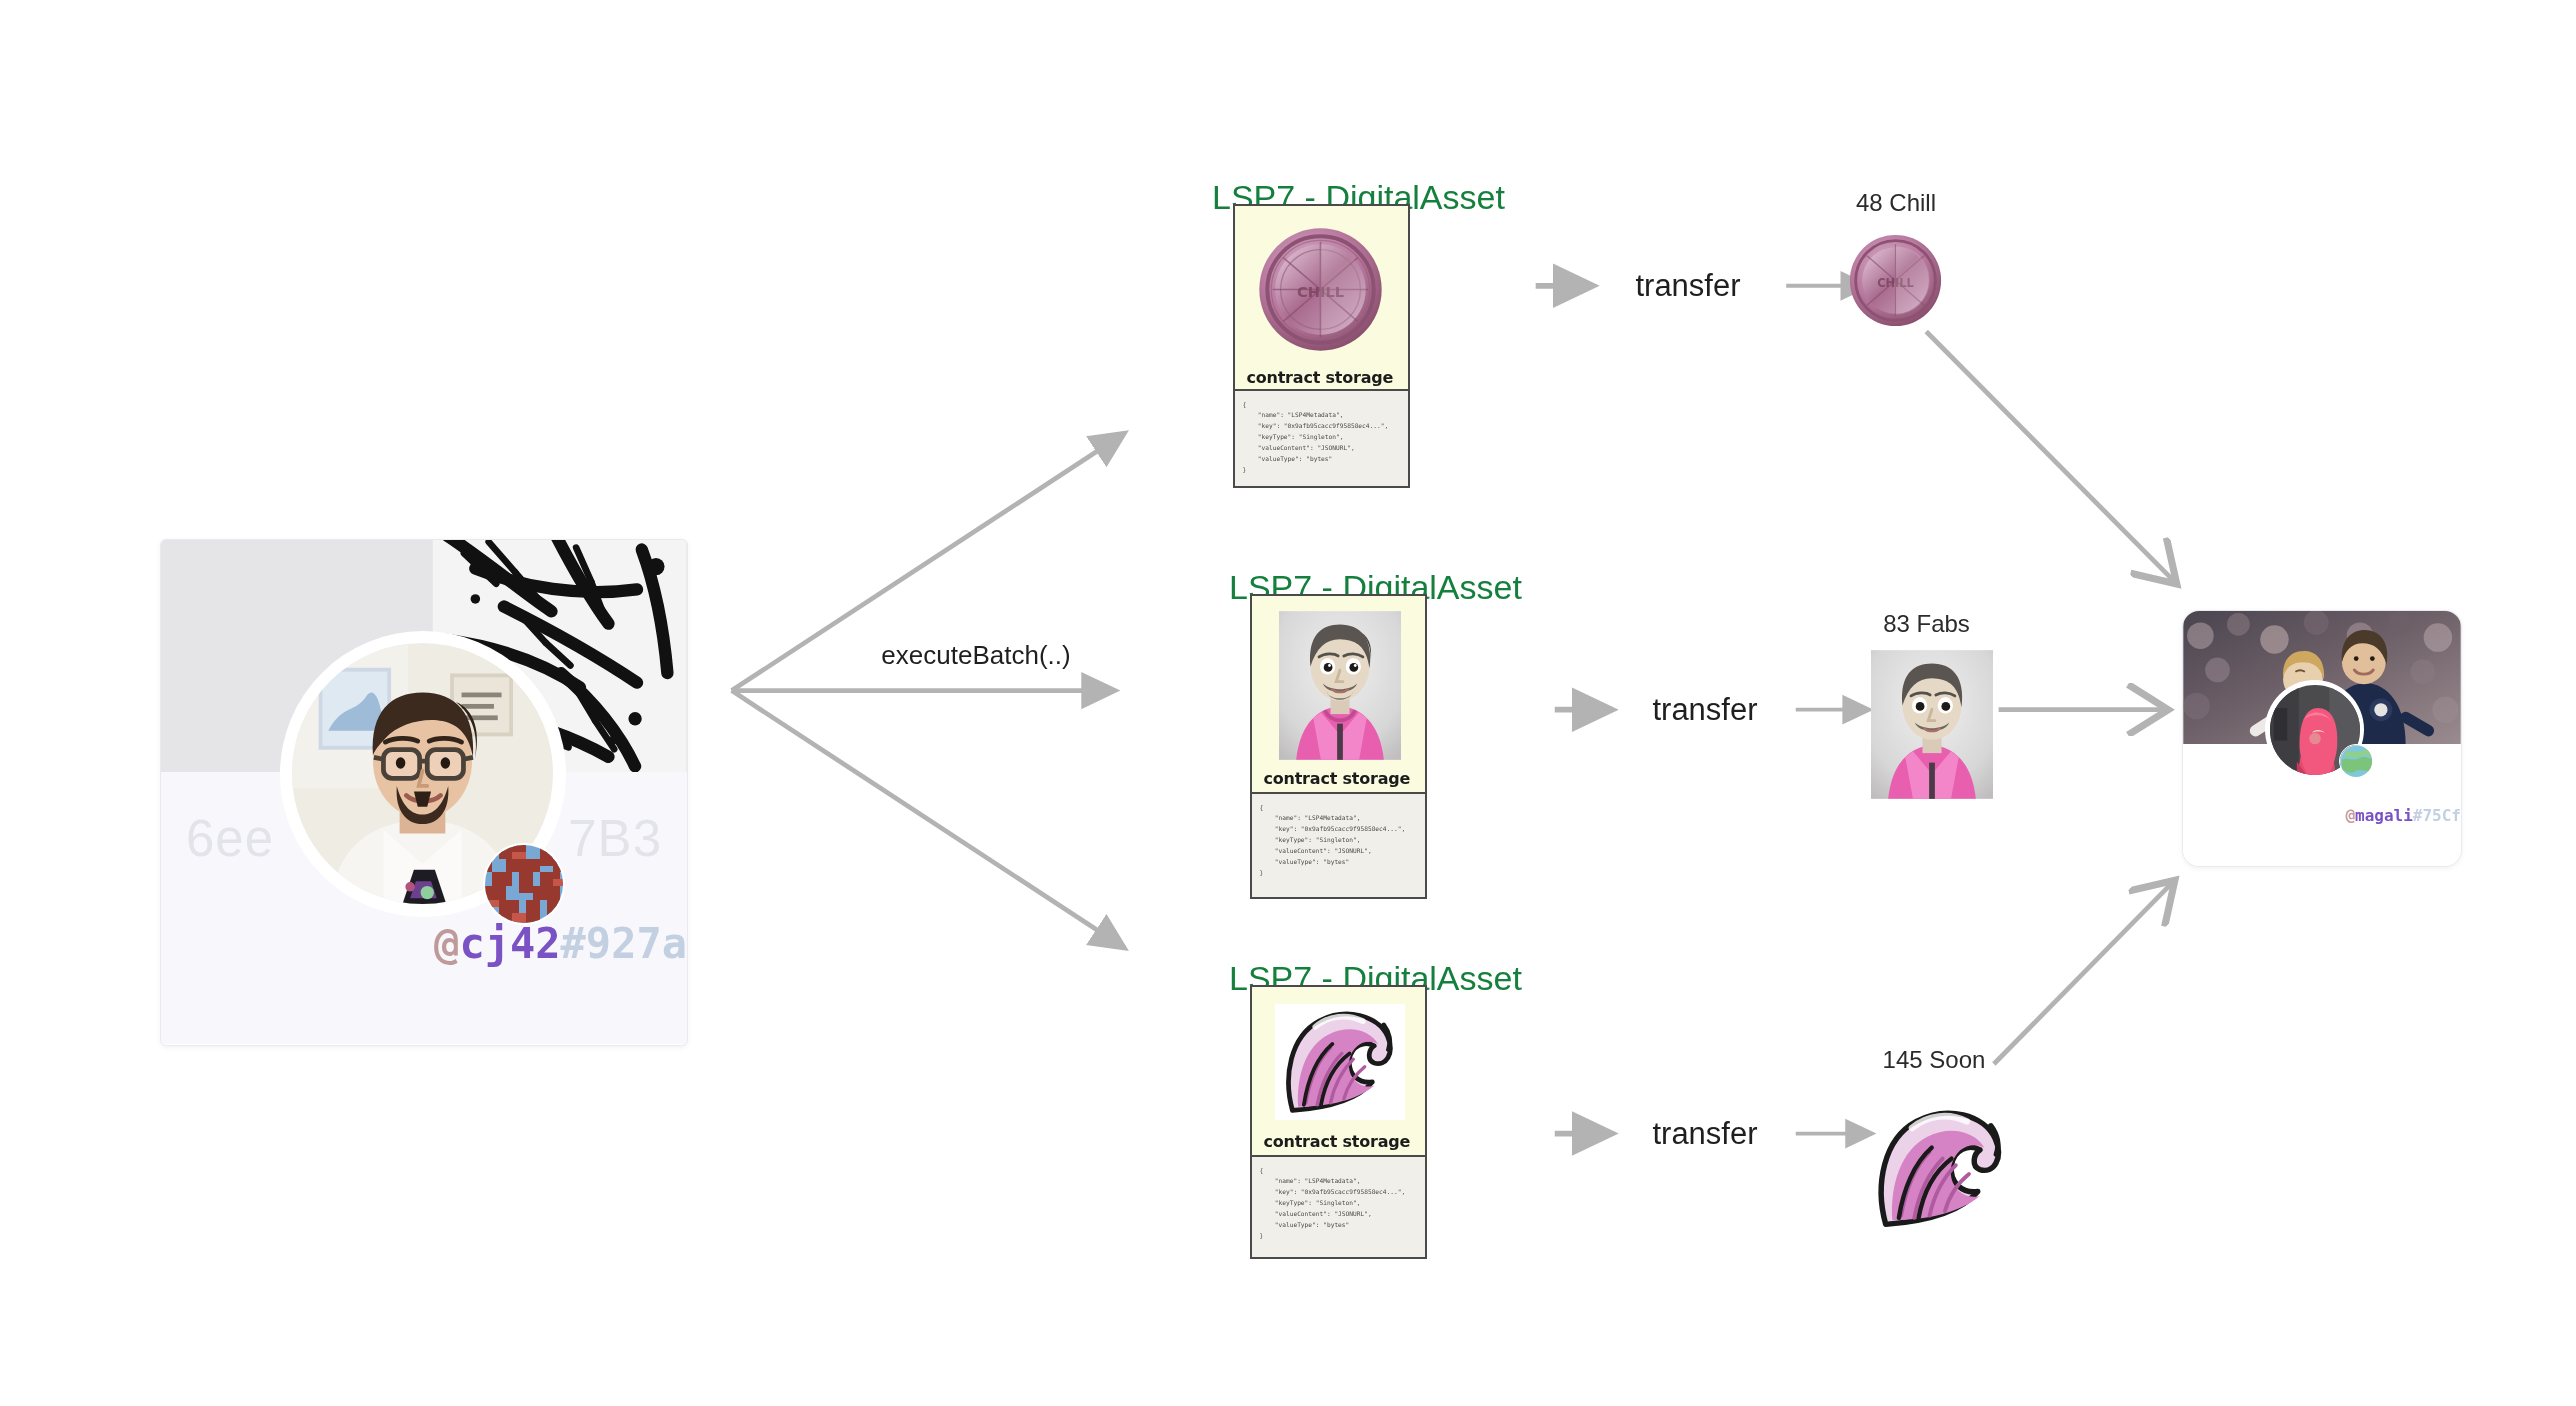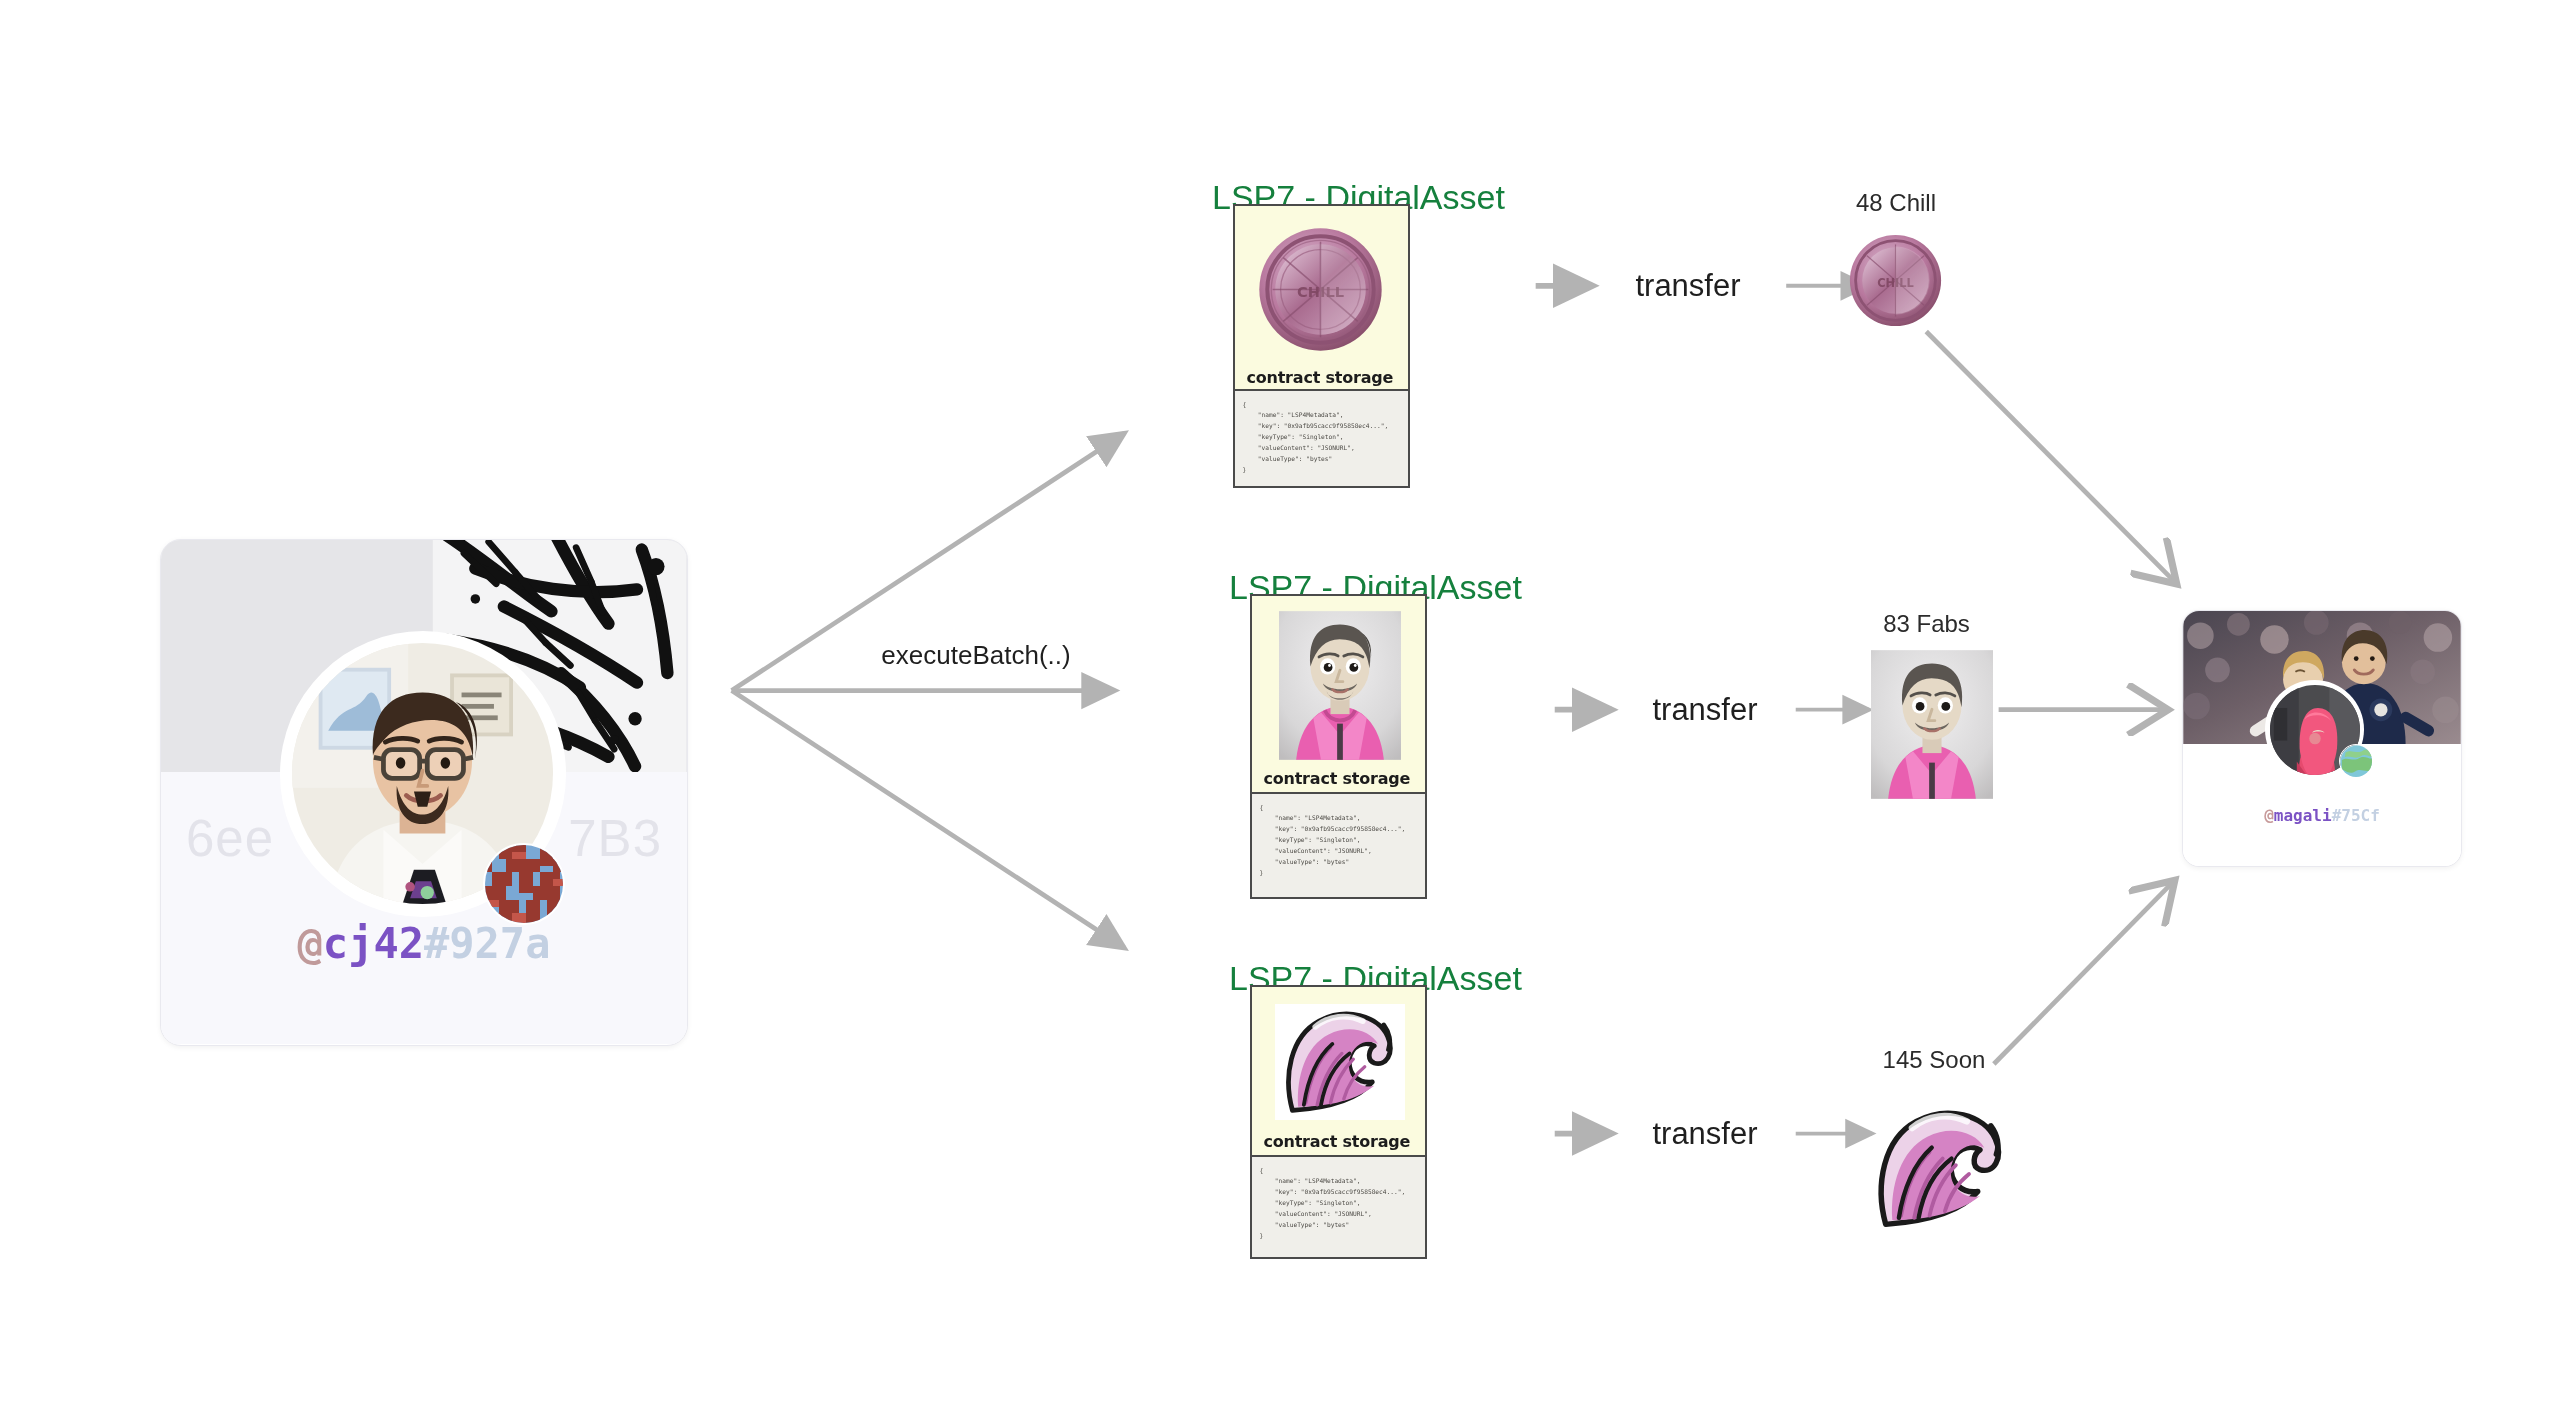--- a/index.html
+++ b/index.html
@@ -25,21 +25,21 @@
     width: 2576px;
     height: 1406px;
     pointer-events: none;
   }
 
   
   .profile-card {
     position: absolute;
     background: #ffffff;
     border: 1.9px solid #e9e9ef;
-    border-radius: 21px;
+    border-radius: 6px;
     box-shadow: 0 1.9px 5.7px rgba(0,0,0,0.05);
     overflow: hidden;
   }
   .pc-banner {
     position: absolute;
     left: 0; top: 0;
     width: 100%;
     overflow: hidden;
   }
   .pc-body {
@@ -72,21 +72,21 @@
   .pc-badge {
     position: absolute;
     border-radius: 50%;
     overflow: hidden;
     border: 2.9px solid #ffffff;
     box-sizing: border-box;
   }
   .pc-name {
     position: absolute;
     width: 100%;
-    text-align: center;
+    text-align: right;
     font-family: "DejaVu Sans Mono", "Liberation Mono", monospace;
     font-weight: bold;
     white-space: nowrap;
   }
 
   
   .asset-group { position: absolute; }
   .asset-title {
     position: absolute;
     left: 0; top: 14px;

